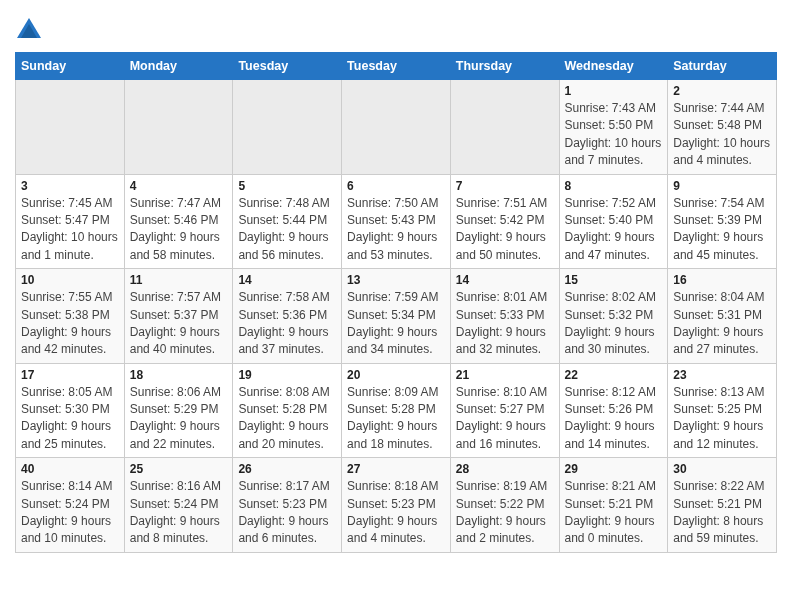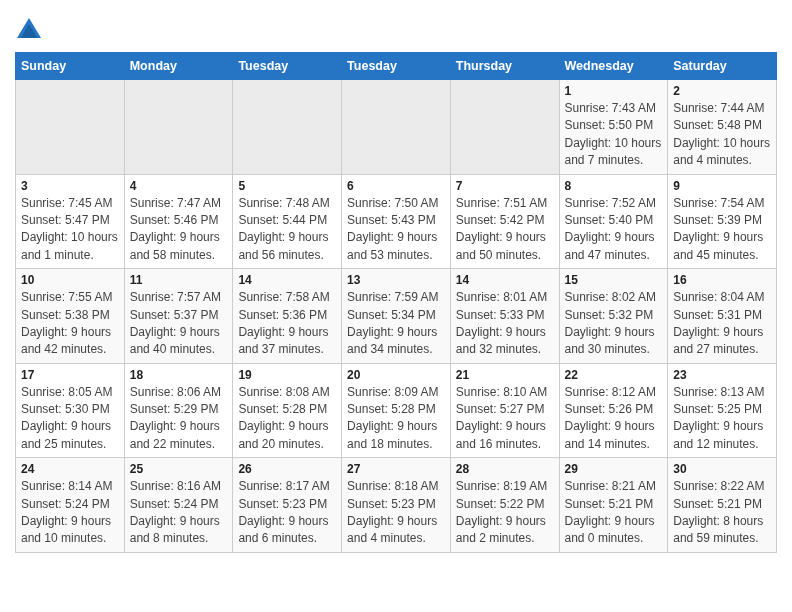--- a/index.html
+++ b/index.html
@@ -231,21 +231,21 @@
             <span class="day-number">22</span>
             <div class="day-info">Sunrise: 8:12 AM<br>Sunset: 5:26 PM<br>Daylight: 9 hours and 14 minutes.</div>
           </td>
           <td>
             <span class="day-number">23</span>
             <div class="day-info">Sunrise: 8:13 AM<br>Sunset: 5:25 PM<br>Daylight: 9 hours and 12 minutes.</div>
           </td>
         </tr>
         <tr>
           <td>
-            <span class="day-number">24</span>
+            <span class="day-number">40</span>
             <div class="day-info">Sunrise: 8:14 AM<br>Sunset: 5:24 PM<br>Daylight: 9 hours and 10 minutes.</div>
           </td>
           <td>
             <span class="day-number">25</span>
             <div class="day-info">Sunrise: 8:16 AM<br>Sunset: 5:24 PM<br>Daylight: 9 hours and 8 minutes.</div>
           </td>
           <td>
             <span class="day-number">26</span>
             <div class="day-info">Sunrise: 8:17 AM<br>Sunset: 5:23 PM<br>Daylight: 9 hours and 6 minutes.</div>
           </td>

